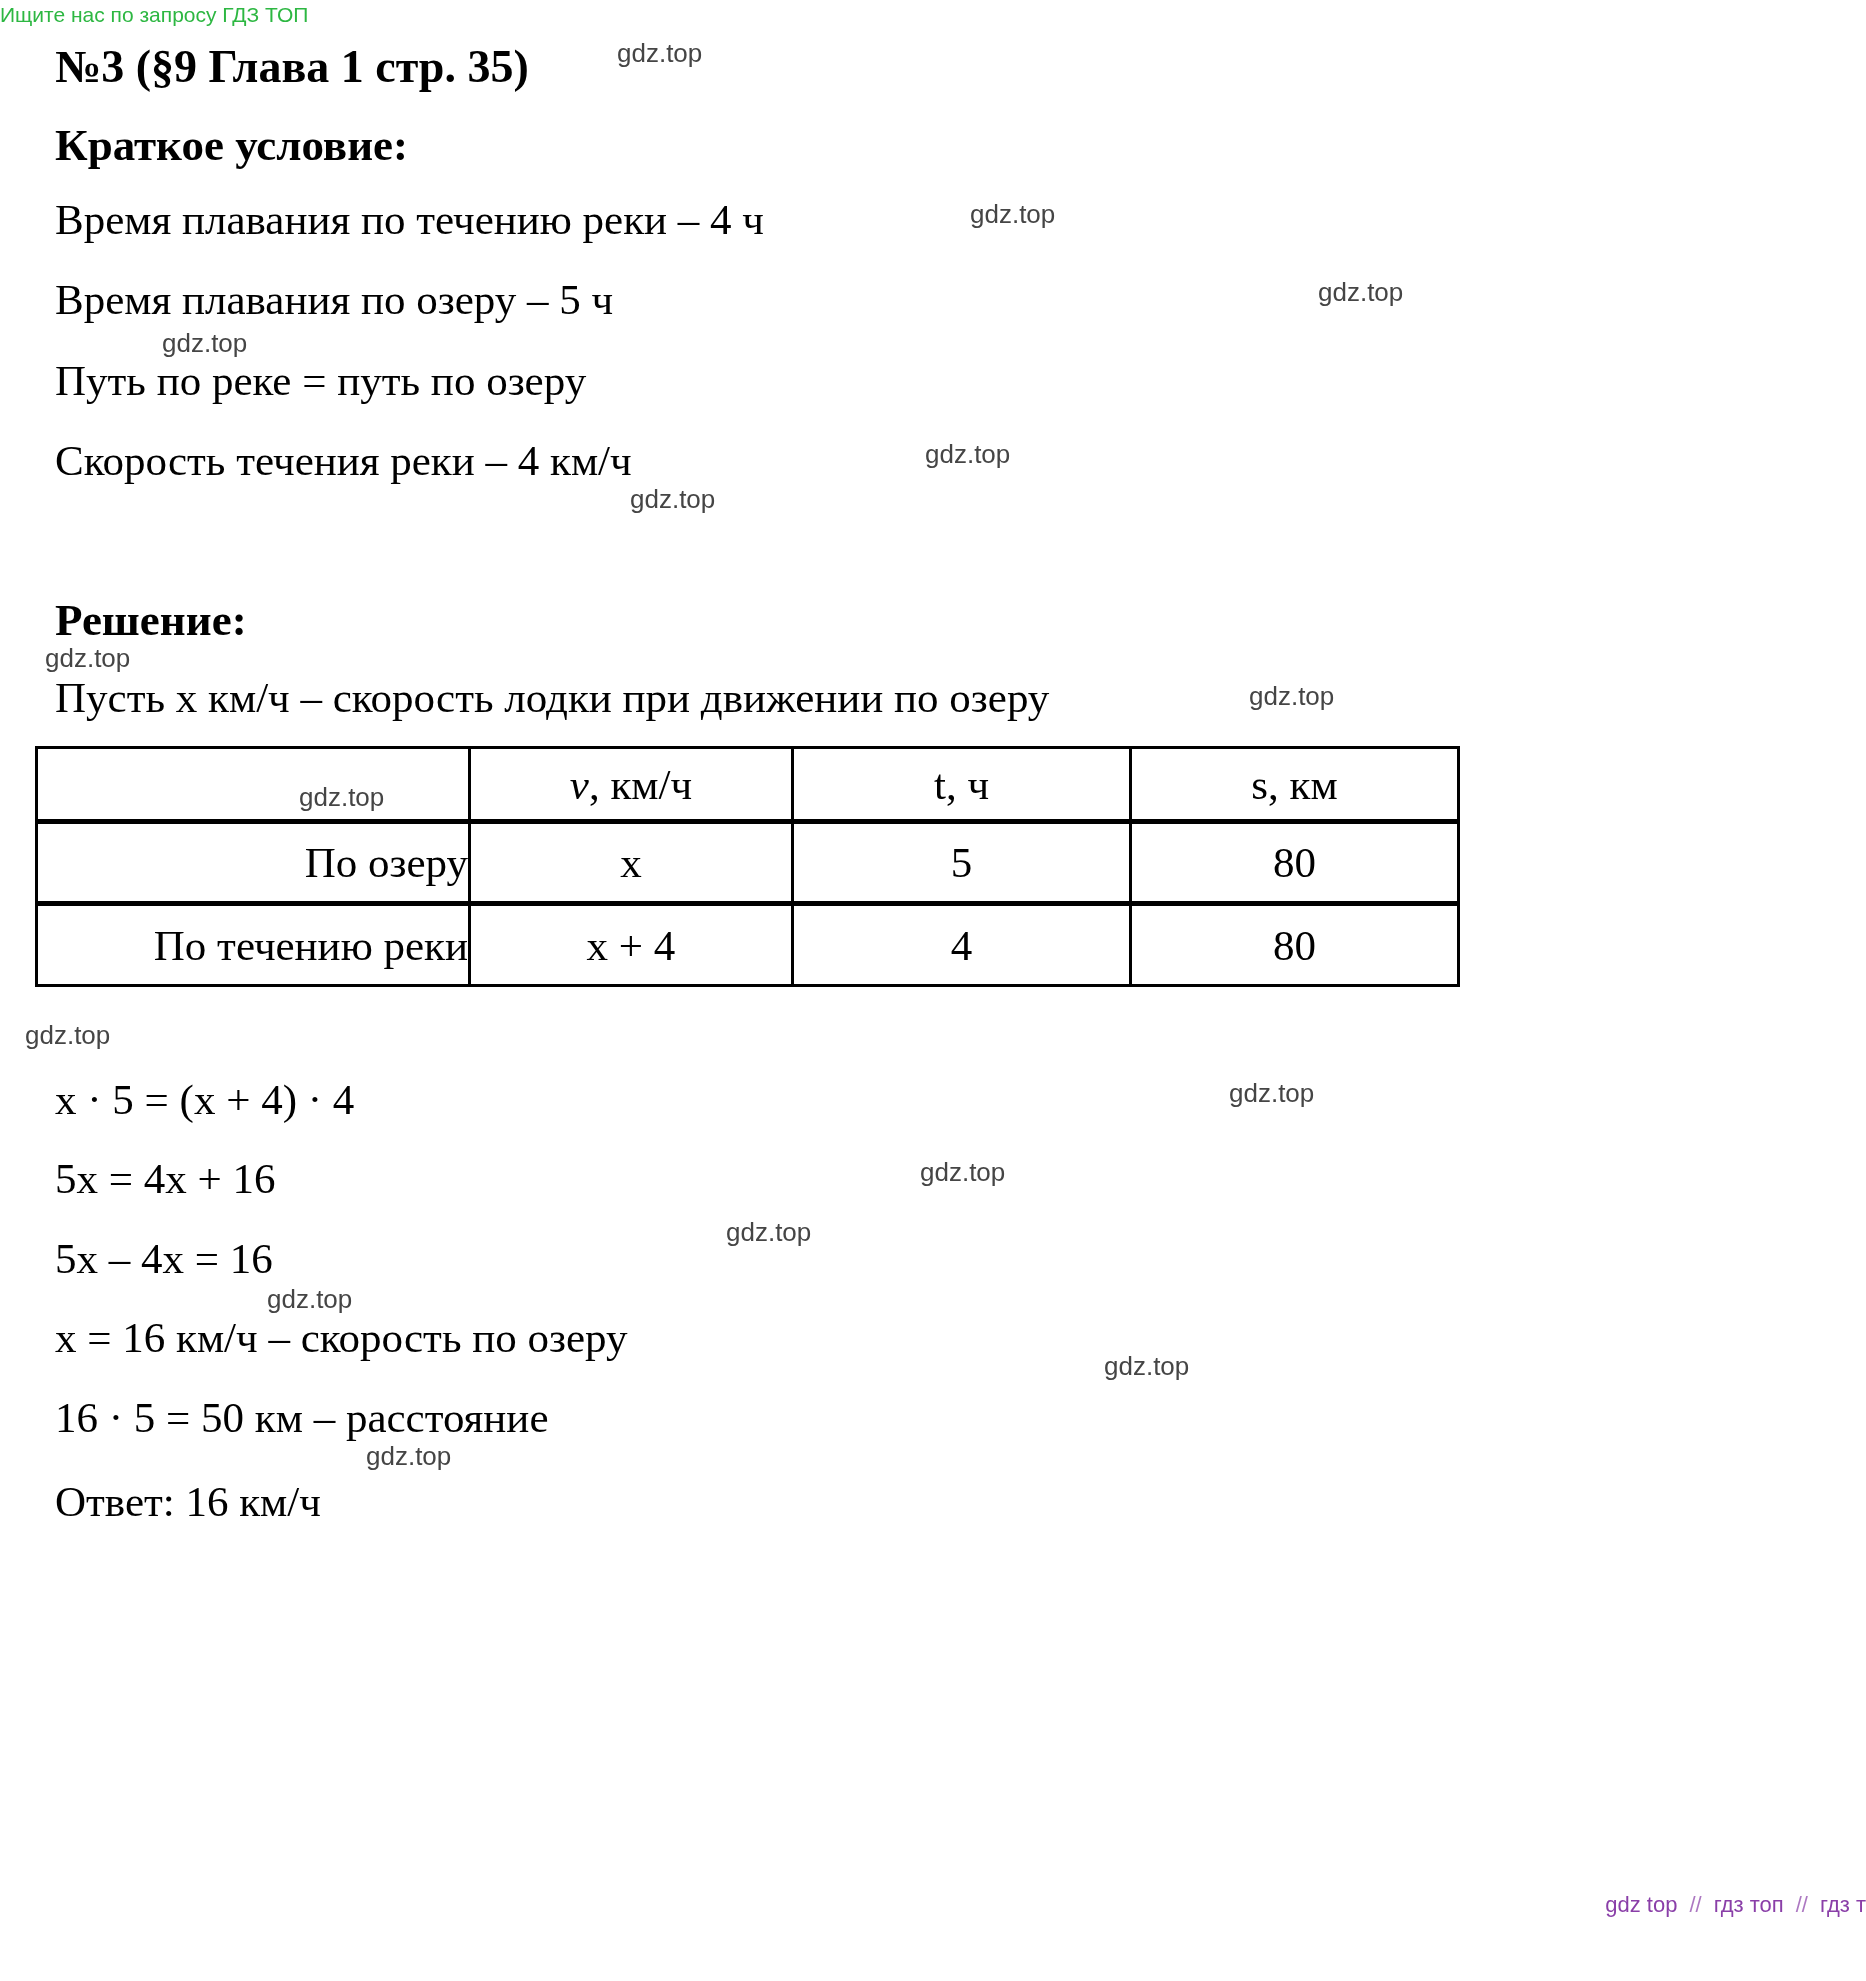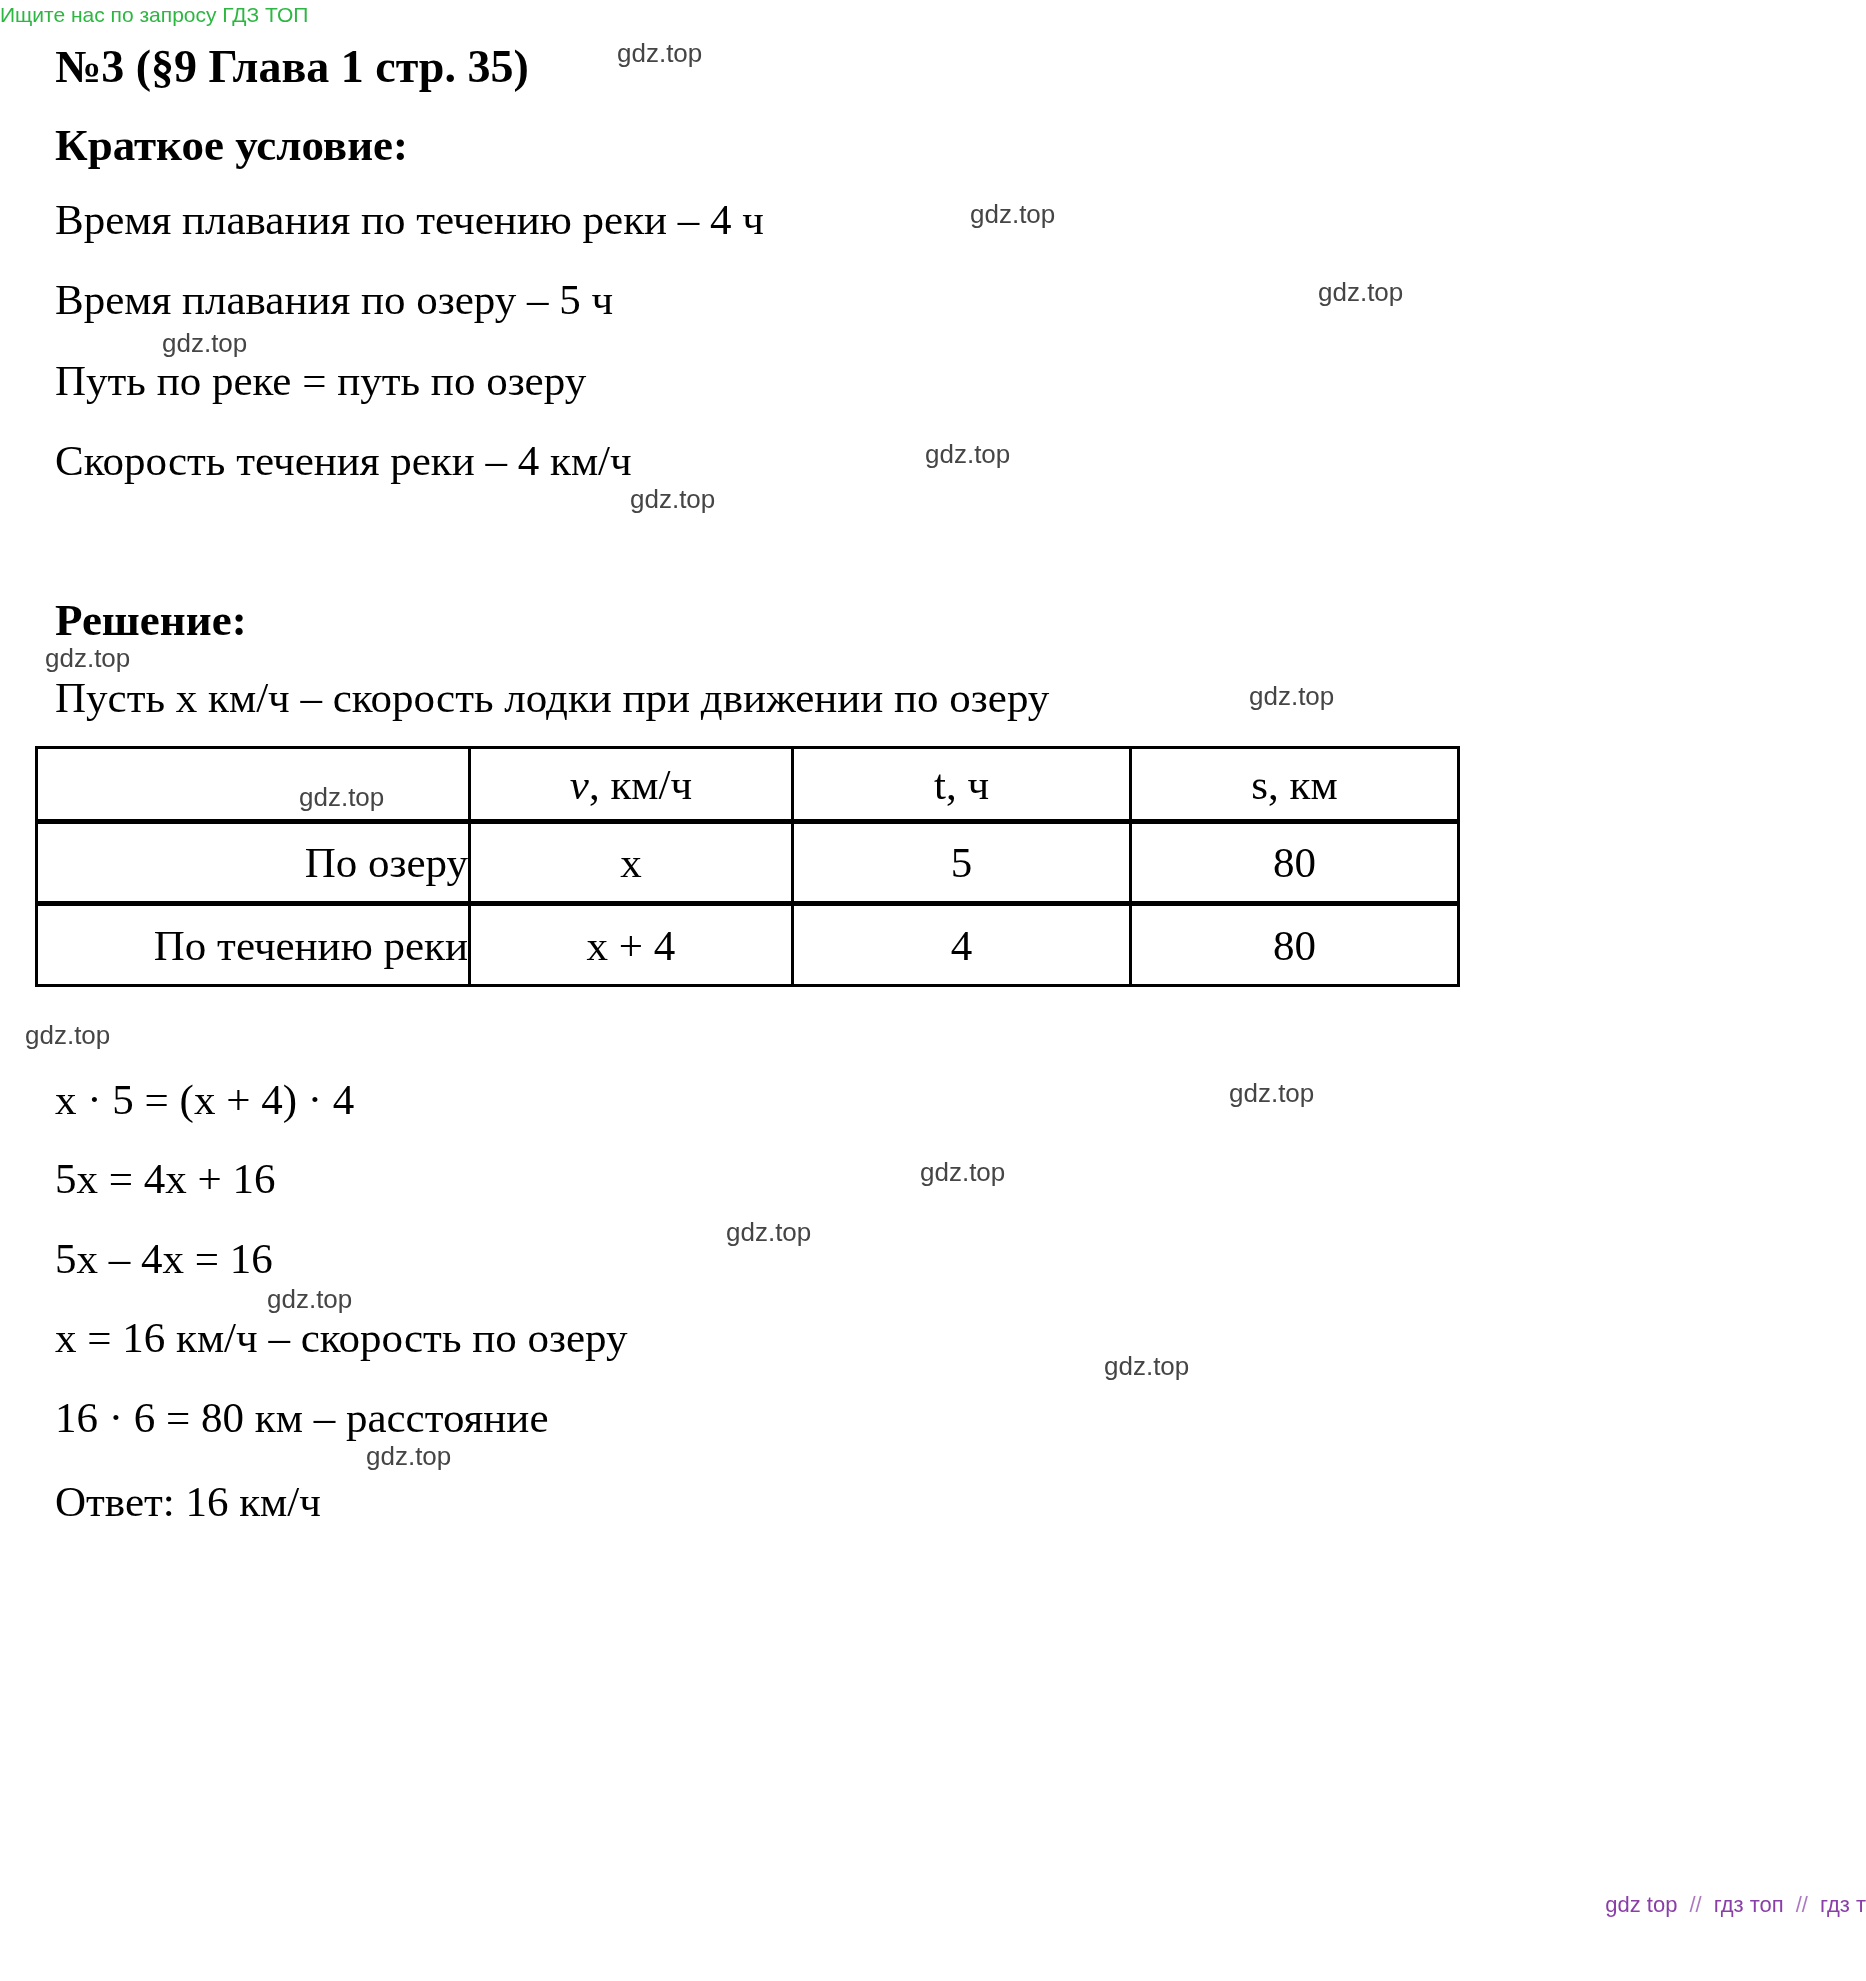--- a/index.html
+++ b/index.html
@@ -126,21 +126,21 @@
         <td>4</td>
         <td>80</td>
       </tr>
     </tbody>
   </table>
 
   <div class="line" style="top:1075px">x · 5 = (x + 4) · 4</div>
   <div class="line" style="top:1154px">5x = 4x + 16</div>
   <div class="line" style="top:1234px">5x – 4x = 16</div>
   <div class="line" style="top:1313px">x = 16 км/ч – скорость по озеру</div>
-  <div class="line" style="top:1393px">16 · 6 = 80 км – расстояние</div>
+  <div class="line" style="top:1393px">16 · 5 = 50 км – расстояние</div>
 
   <div class="line" style="top:1477px">Ответ: 16 км/ч</div>
 
   <span class="wm" style="left:617px;  top:38px">gdz.top</span>
   <span class="wm" style="left:970px;  top:199px">gdz.top</span>
   <span class="wm" style="left:1318px; top:277px">gdz.top</span>
   <span class="wm" style="left:162px;  top:328px">gdz.top</span>
   <span class="wm" style="left:925px;  top:439px">gdz.top</span>
   <span class="wm" style="left:630px;  top:484px">gdz.top</span>
   <span class="wm" style="left:45px;   top:643px">gdz.top</span>

